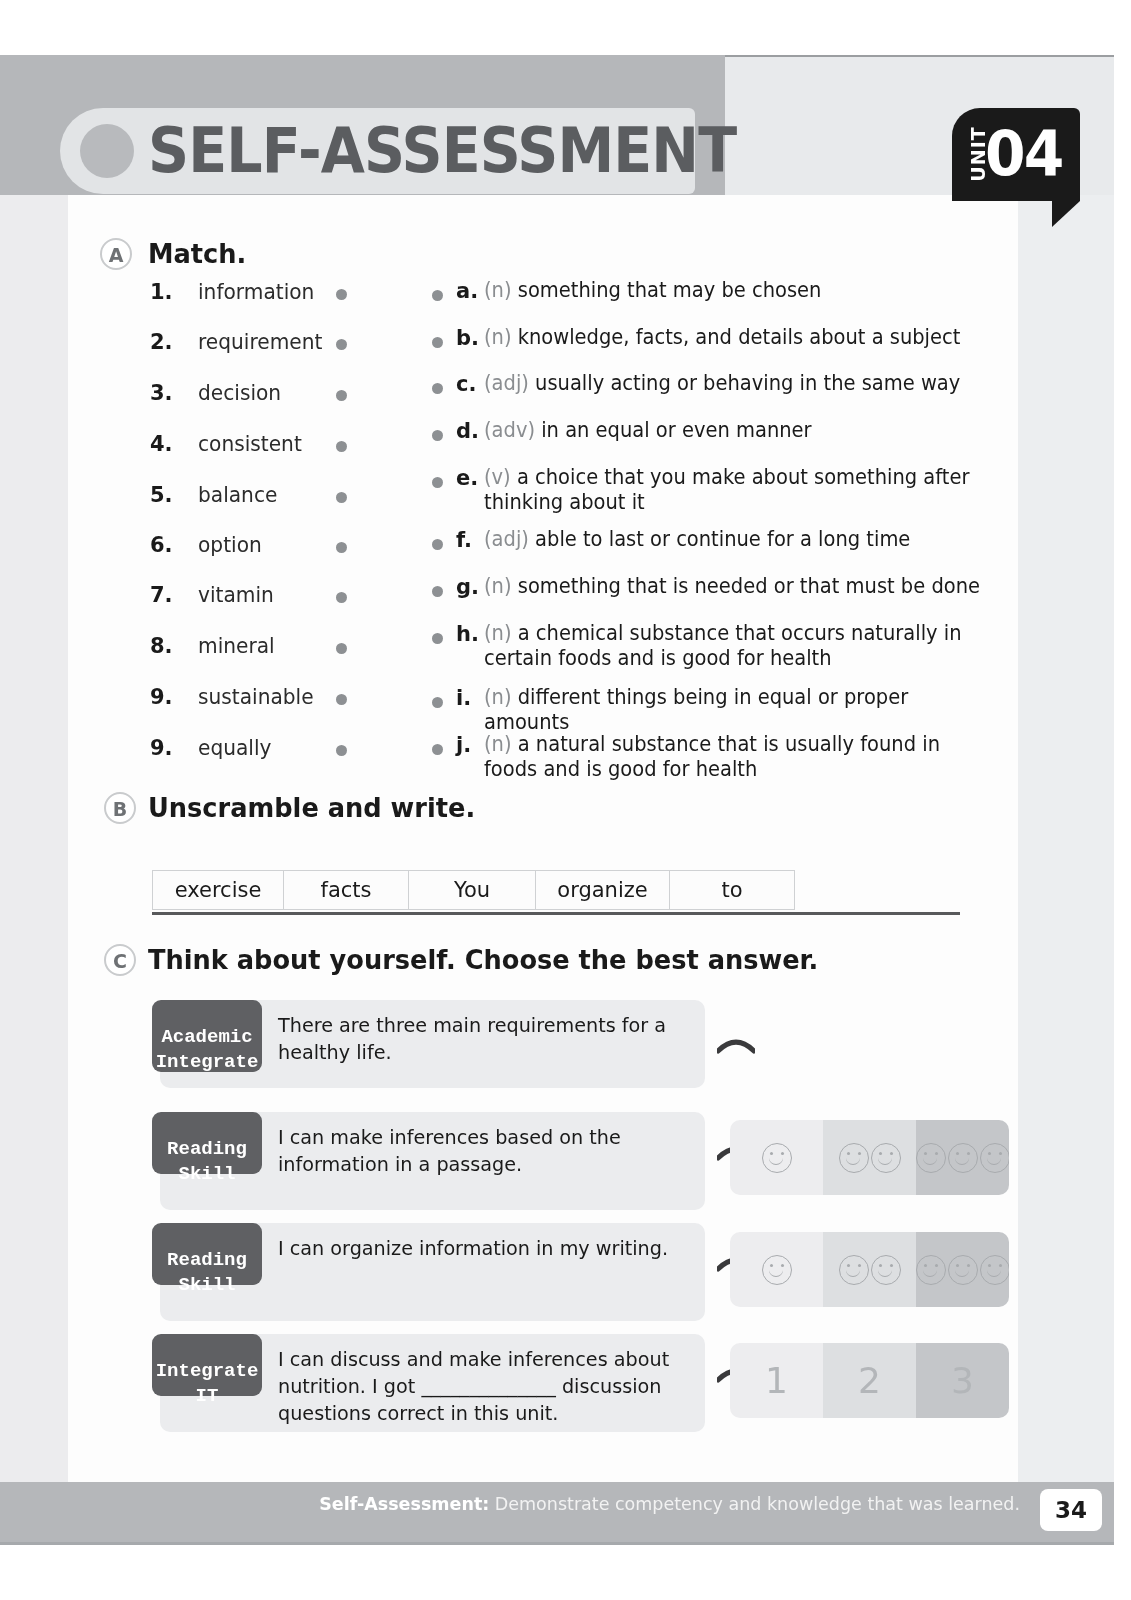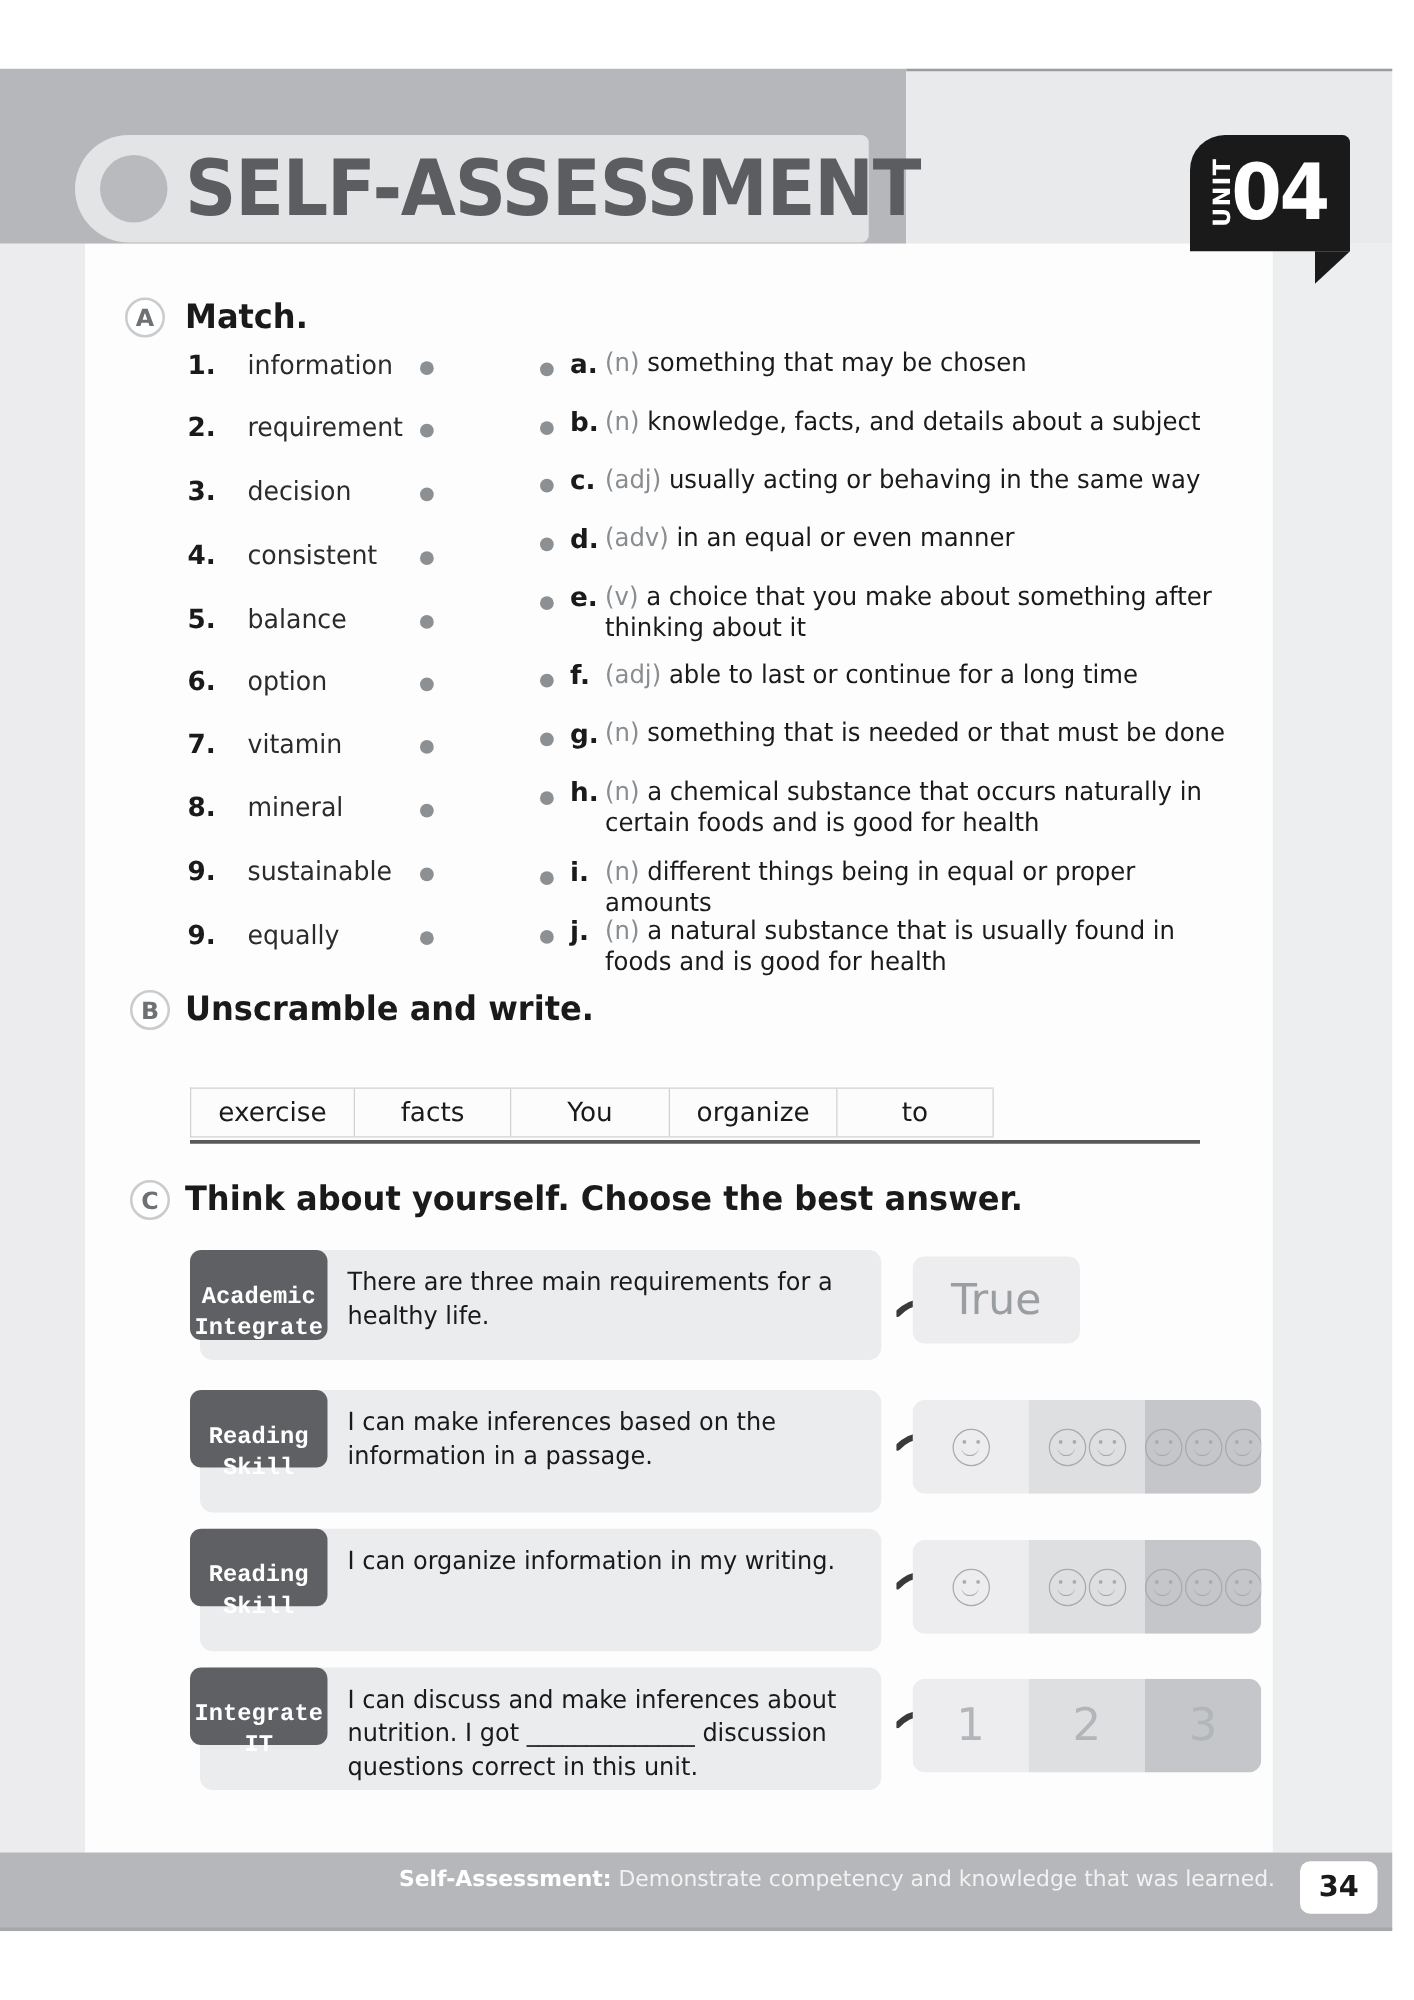--- a/index.html
+++ b/index.html
@@ -299,23 +299,20 @@
 <div class="footer-bar"></div>
 <div class="footer-hairline"></div>
 <div class="foot-text">
   <b id="foot-label">Self-Assessment:</b><span id="foot-desc"> Demonstrate competency and knowledge that was learned.</span>
 </div>
 <div class="foot-page">34</div>
 <div class="page-bottom-white"></div>
 <div class="right-edge-white"></div>
 
 <div class="sa-opts" style="left: 730px; top: 1005px; height: 70px;">
-    <div class="sa-opt" style="width: 134px; height: 70px; background: rgb(237, 237, 239);">
-      <span class="sa-opt-lbl">True</span>
-    </div>
   </div>
 <div class="sa-opts" style="left: 730px; top: 1120px; height: 75px;">
     <div class="sa-opt" style="width: 93px; height: 75px; background: rgb(237, 237, 239);">
       <div class="smile-wrap">
         <div class="smile">
           <span class="e l"></span>
           <span class="e r"></span>
           <span class="m"></span>
         </div>
       </div>

